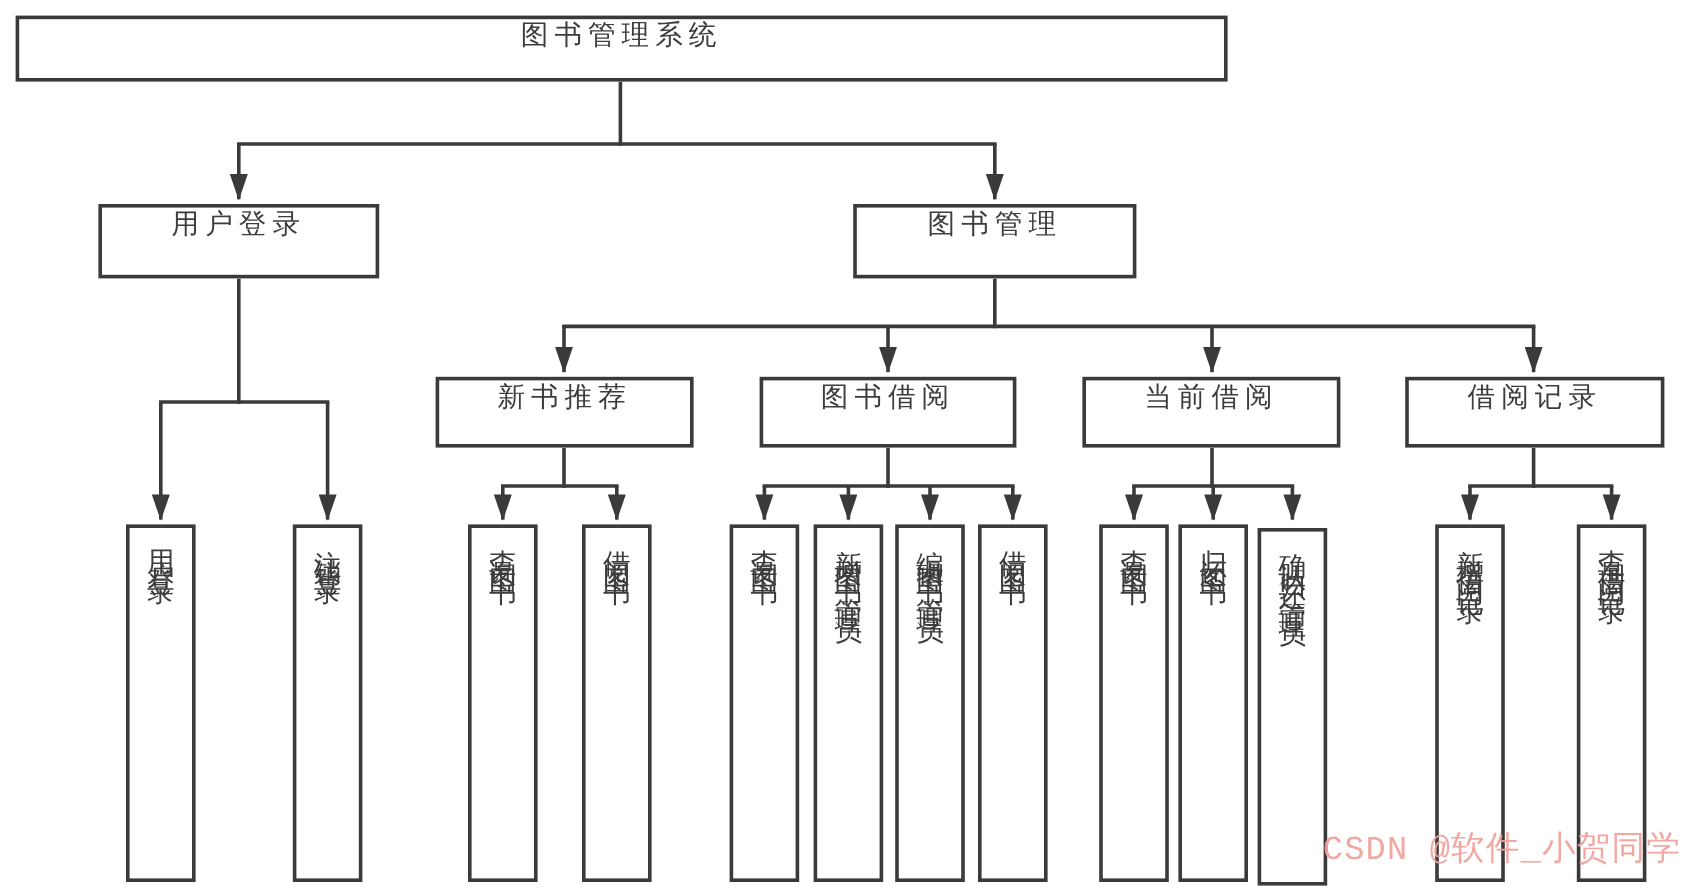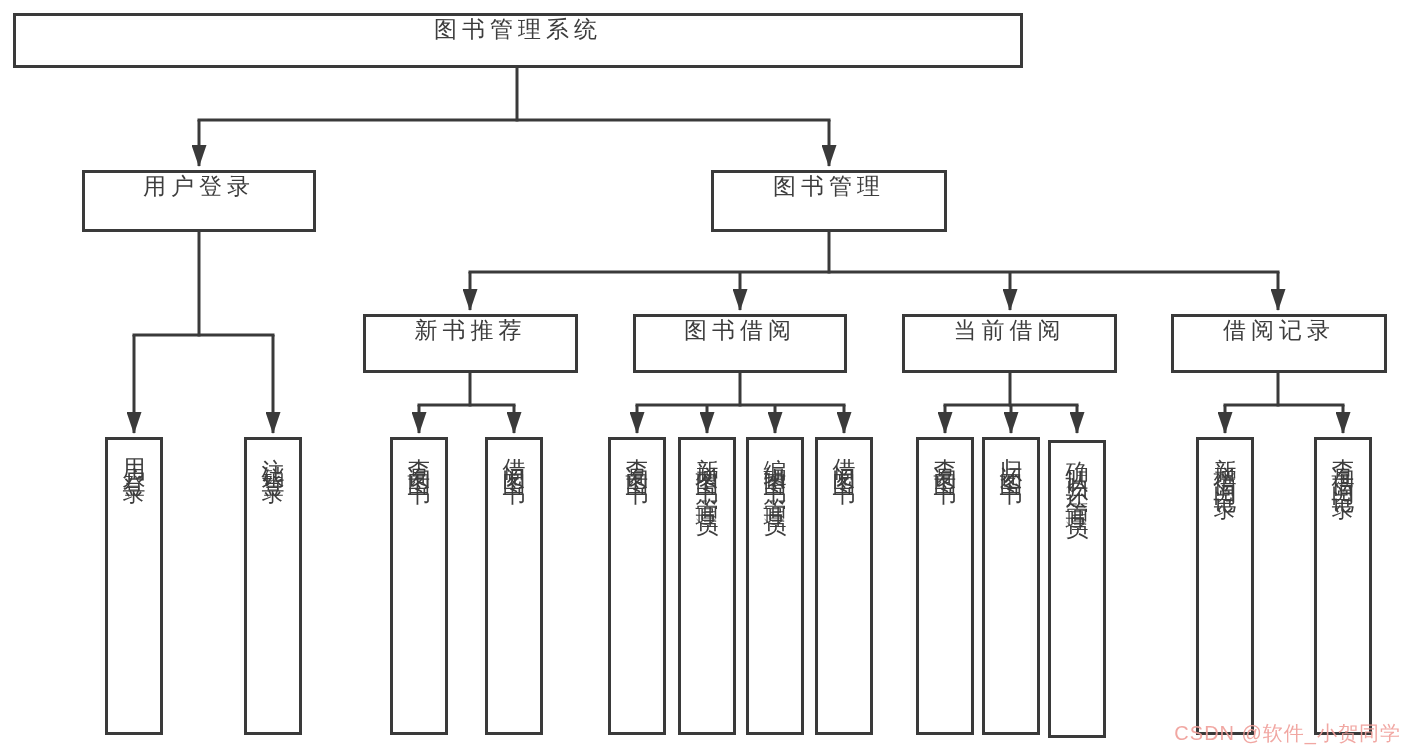--- a/index.html
+++ b/index.html
@@ -23,27 +23,28 @@
   }
   .box .lbl{letter-spacing:5px;white-space:nowrap;line-height:1.2;}
   .leaf .lbl{
     writing-mode:vertical-rl;
     letter-spacing:8px;
     line-height:1;
     white-space:normal;
   }
   #watermark{
     position:absolute;
-    right:4px;bottom:0;
+    right:4px;bottom:21px;
     z-index:5;
-    font-size:20px;
+    font-size:28px;
     letter-spacing:1px;
     color:var(--wm,#f0a09b);
     opacity:.92;
     white-space:nowrap;
+    font-family:Liberation Mono, monospace;
   }
 </style>
 </head>
 <body>
 
 <div id="stage" style="--line: #3a3a3a; --text: #3d3d3d; --bg: #ffffff; --wm: #f0a09b;">
 
   <svg id="wires" width="1405" height="747" viewBox="0 0 1405 747">
     <defs>
       <marker id="arrow" viewBox="0 0 22 15" refX="21" refY="7.5" markerWidth="22" markerHeight="15" markerUnits="userSpaceOnUse" orient="auto">

